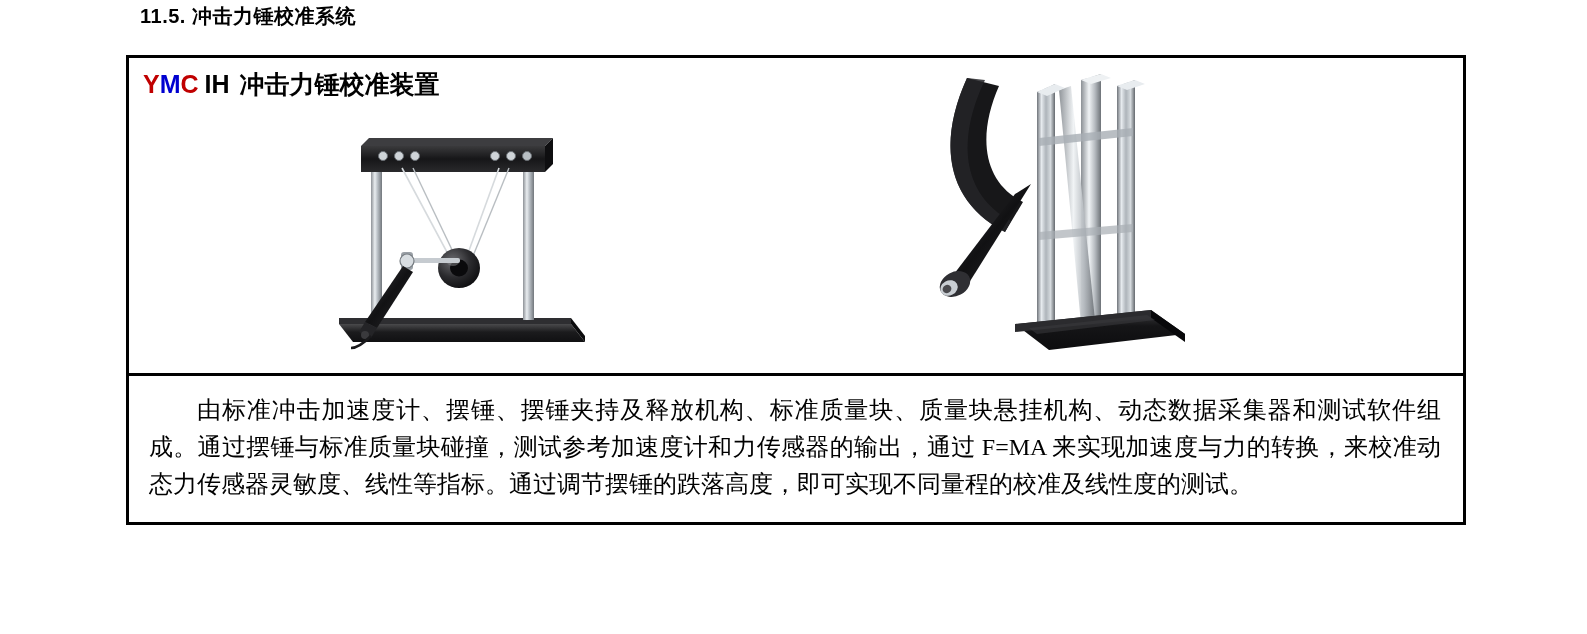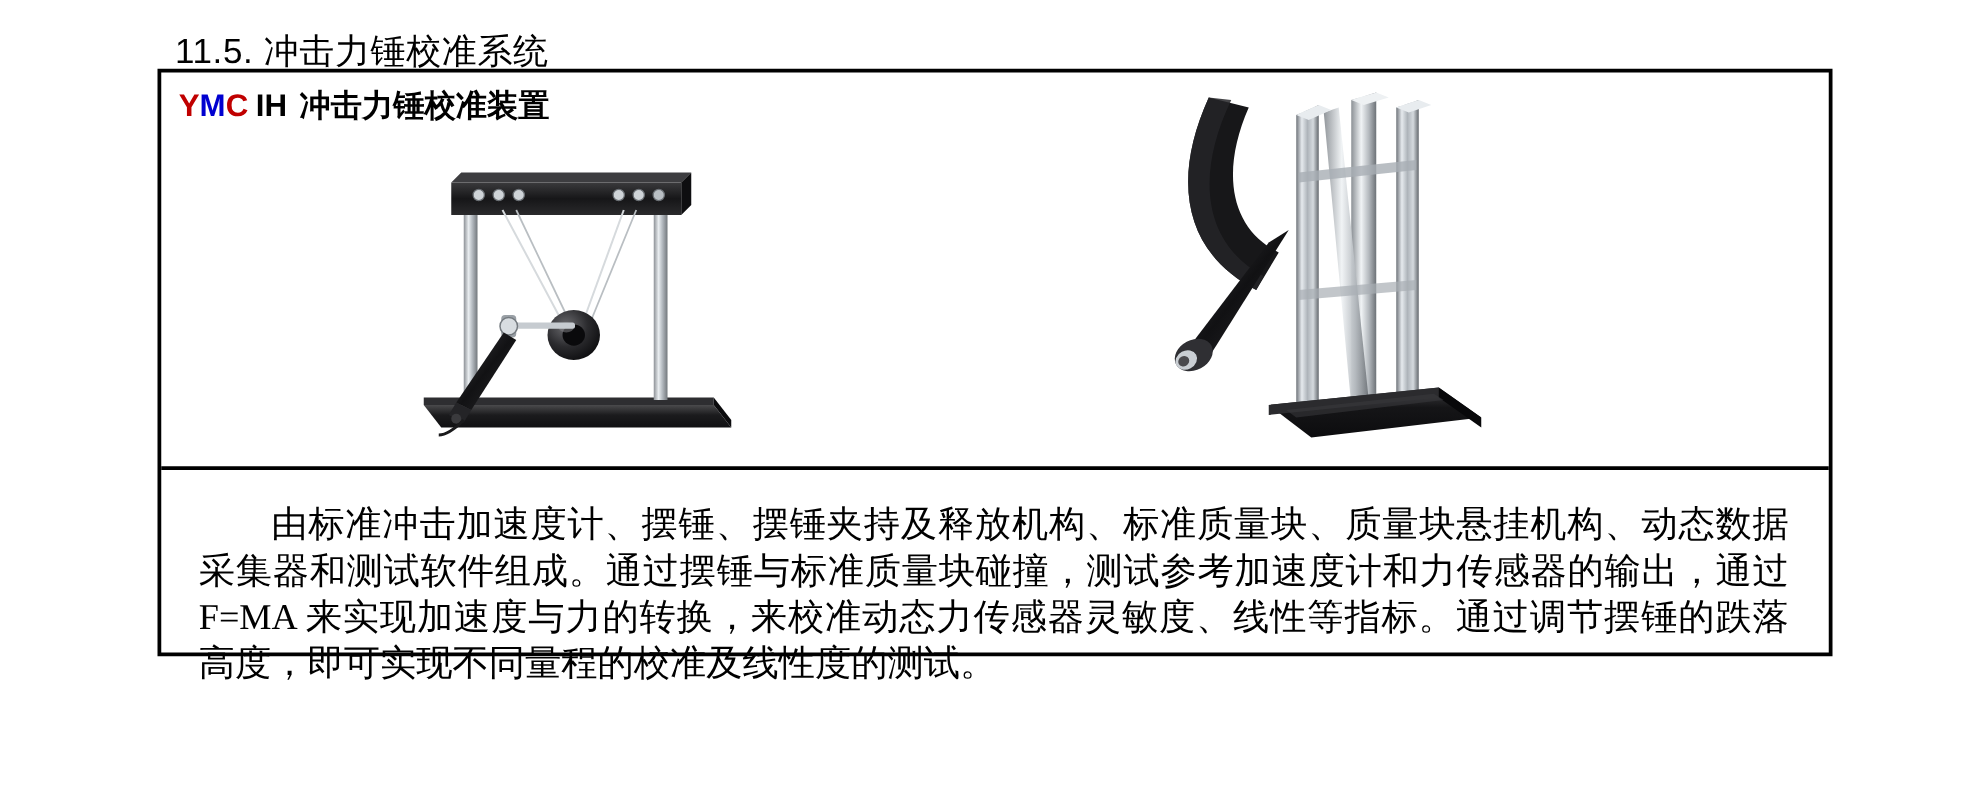--- a/index.html
+++ b/index.html
@@ -18,24 +18,24 @@
   .page {
     position: relative;
     width: 1587px;
     height: 634px;
   }
 
   
   .section-heading {
     position: absolute;
     left: 140px;
-    top: 22px;
+    top: 3px;
     font-family: "Liberation Sans", sans-serif;
-    font-weight: normal;
-    font-size: 28px;
+    font-weight: bold;
+    font-size: 20px;
     letter-spacing: 0.5px;
     white-space: nowrap;
   }
   .section-heading .num {
     font-family: "Liberation Sans", sans-serif;
   }
 
   
   .framed-box {
     position: absolute;
@@ -84,23 +84,23 @@
   
   .desc {
     position: absolute;
     left: 0;
     top: 318px;
     width: 100%;
     box-sizing: border-box;
     padding: 16px 22px 0 20px;
   }
   .desc p {
-    margin: 10px;
+    margin: 0;
     font-family: "Liberation Serif", serif;
-    font-size: 29px;
+    font-size: 24px;
     line-height: 37px;
     text-align: justify;
     text-justify: inter-ideograph;
     letter-spacing: 0px;
   }
   .desc p.indent { text-indent: 2em; }
   .desc p.specs { margin-top: 6px; }
 </style>
 </head>
 <body>

